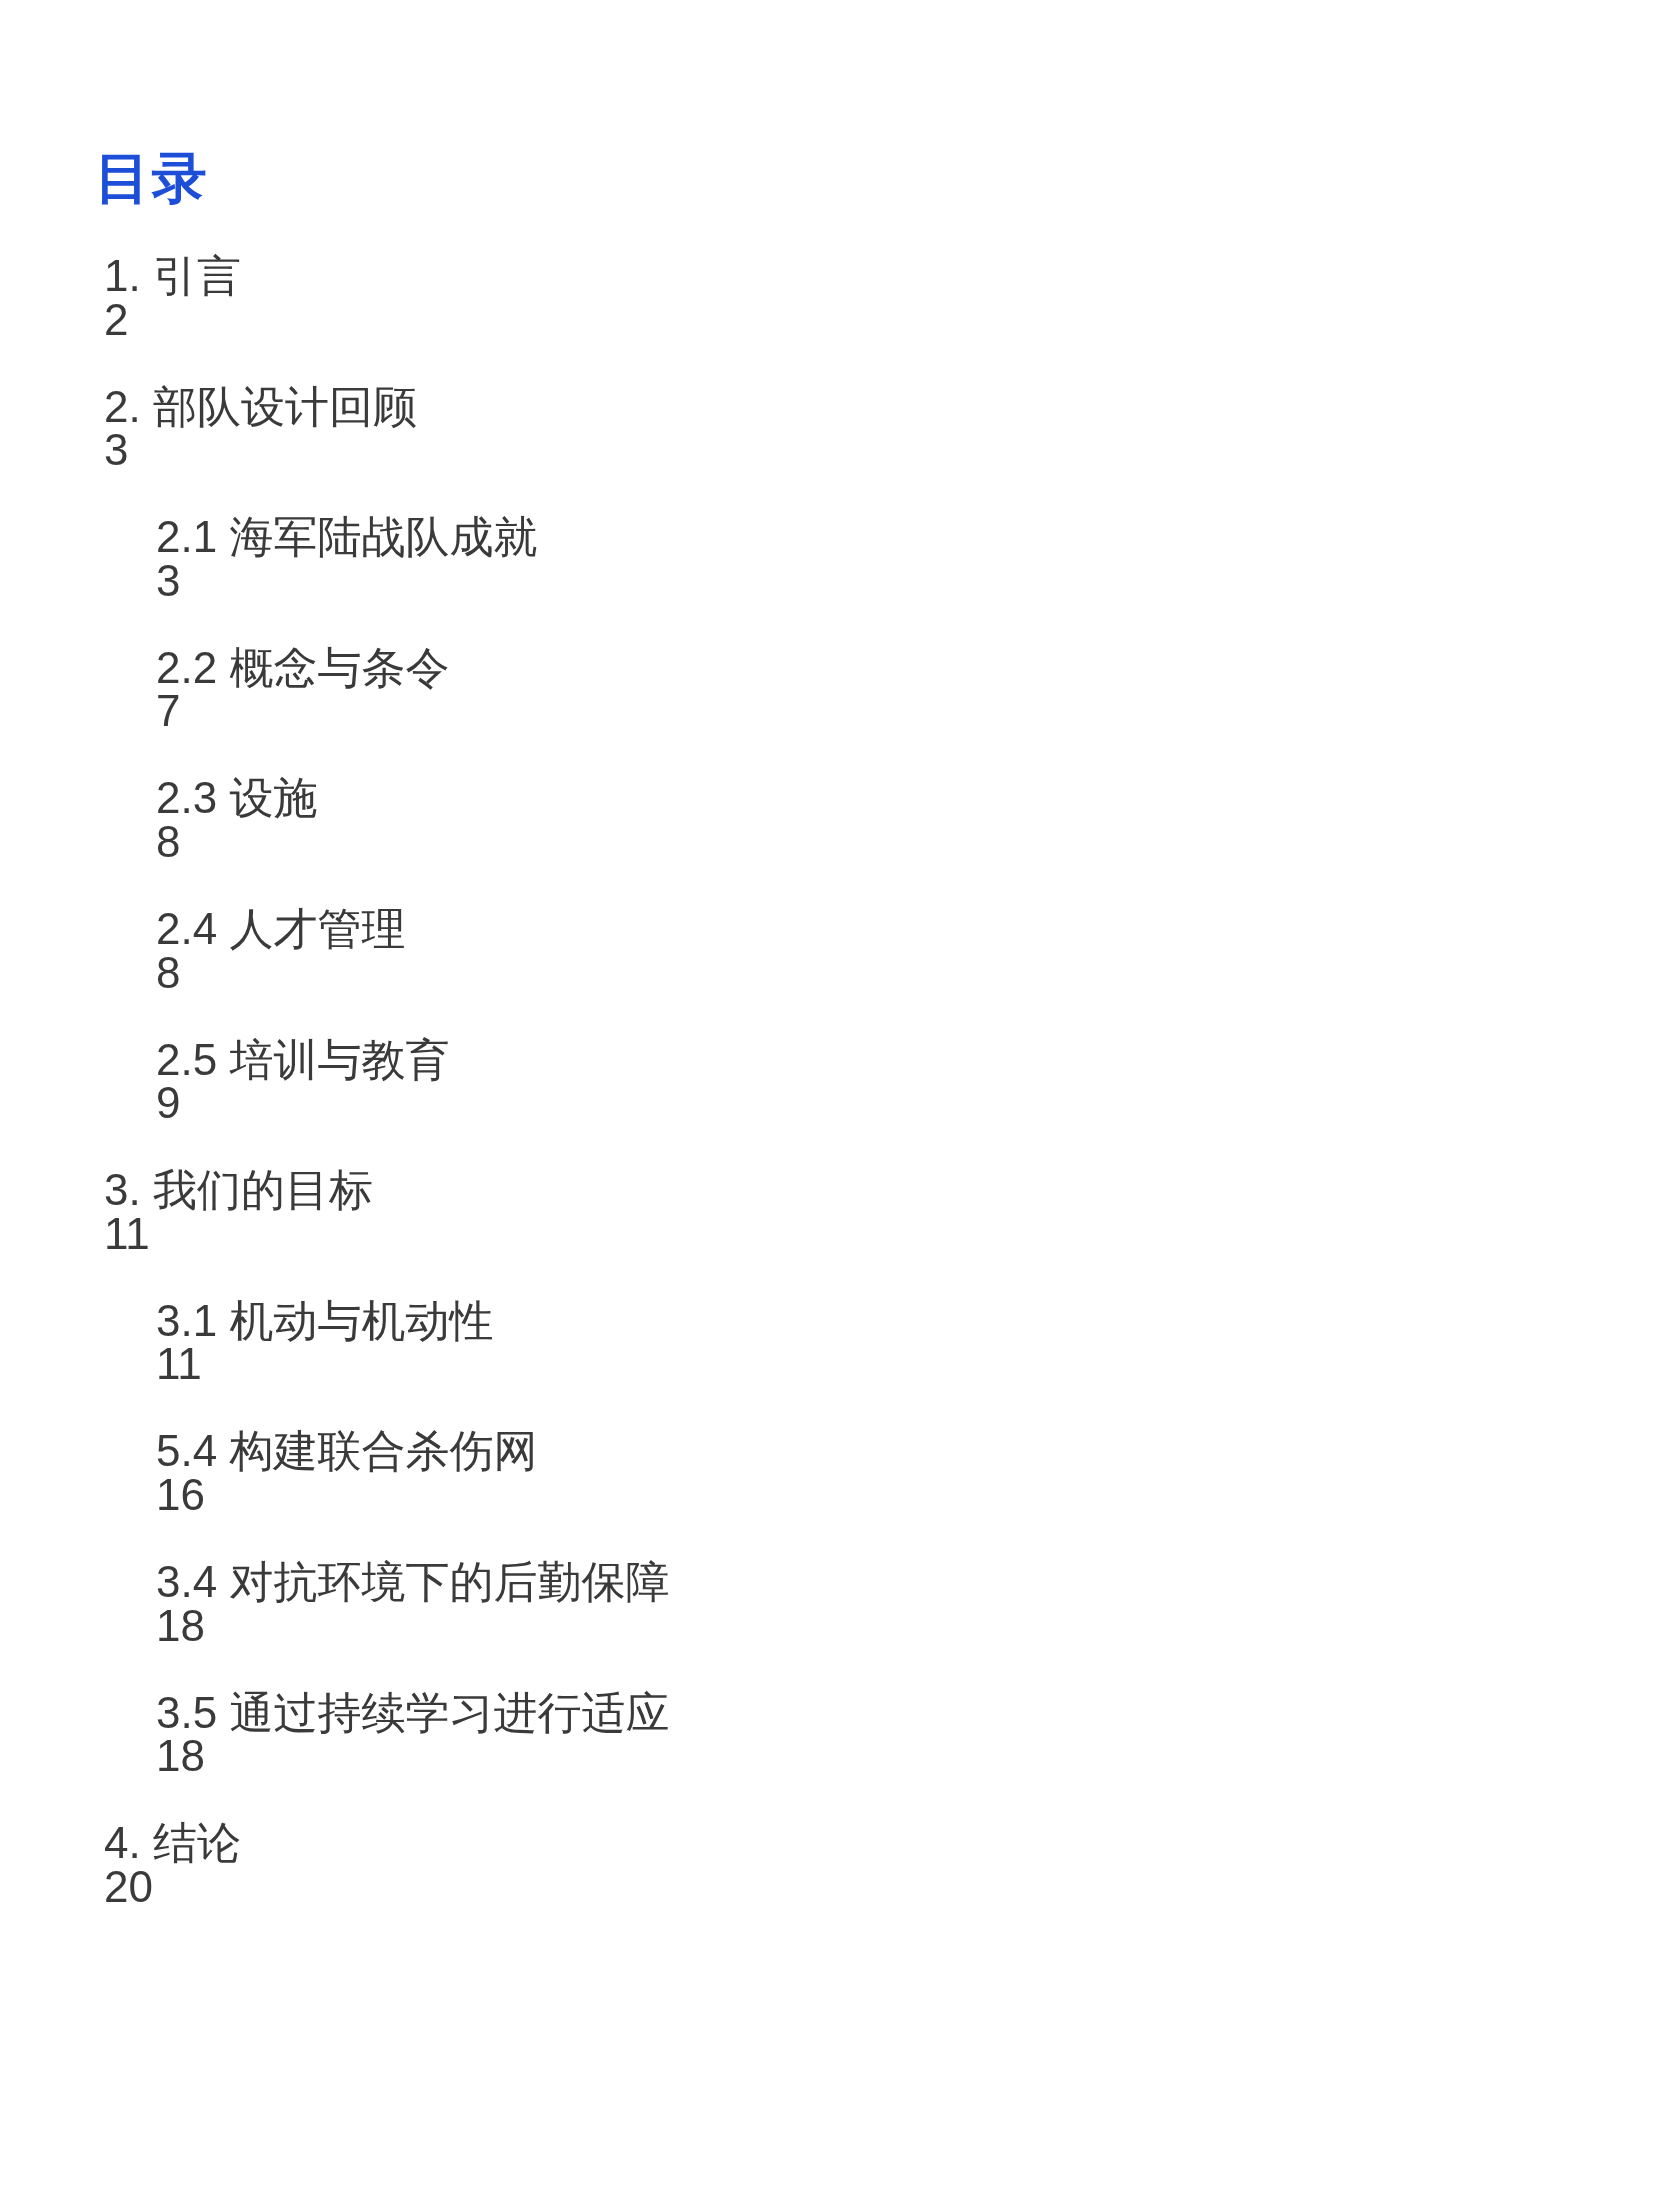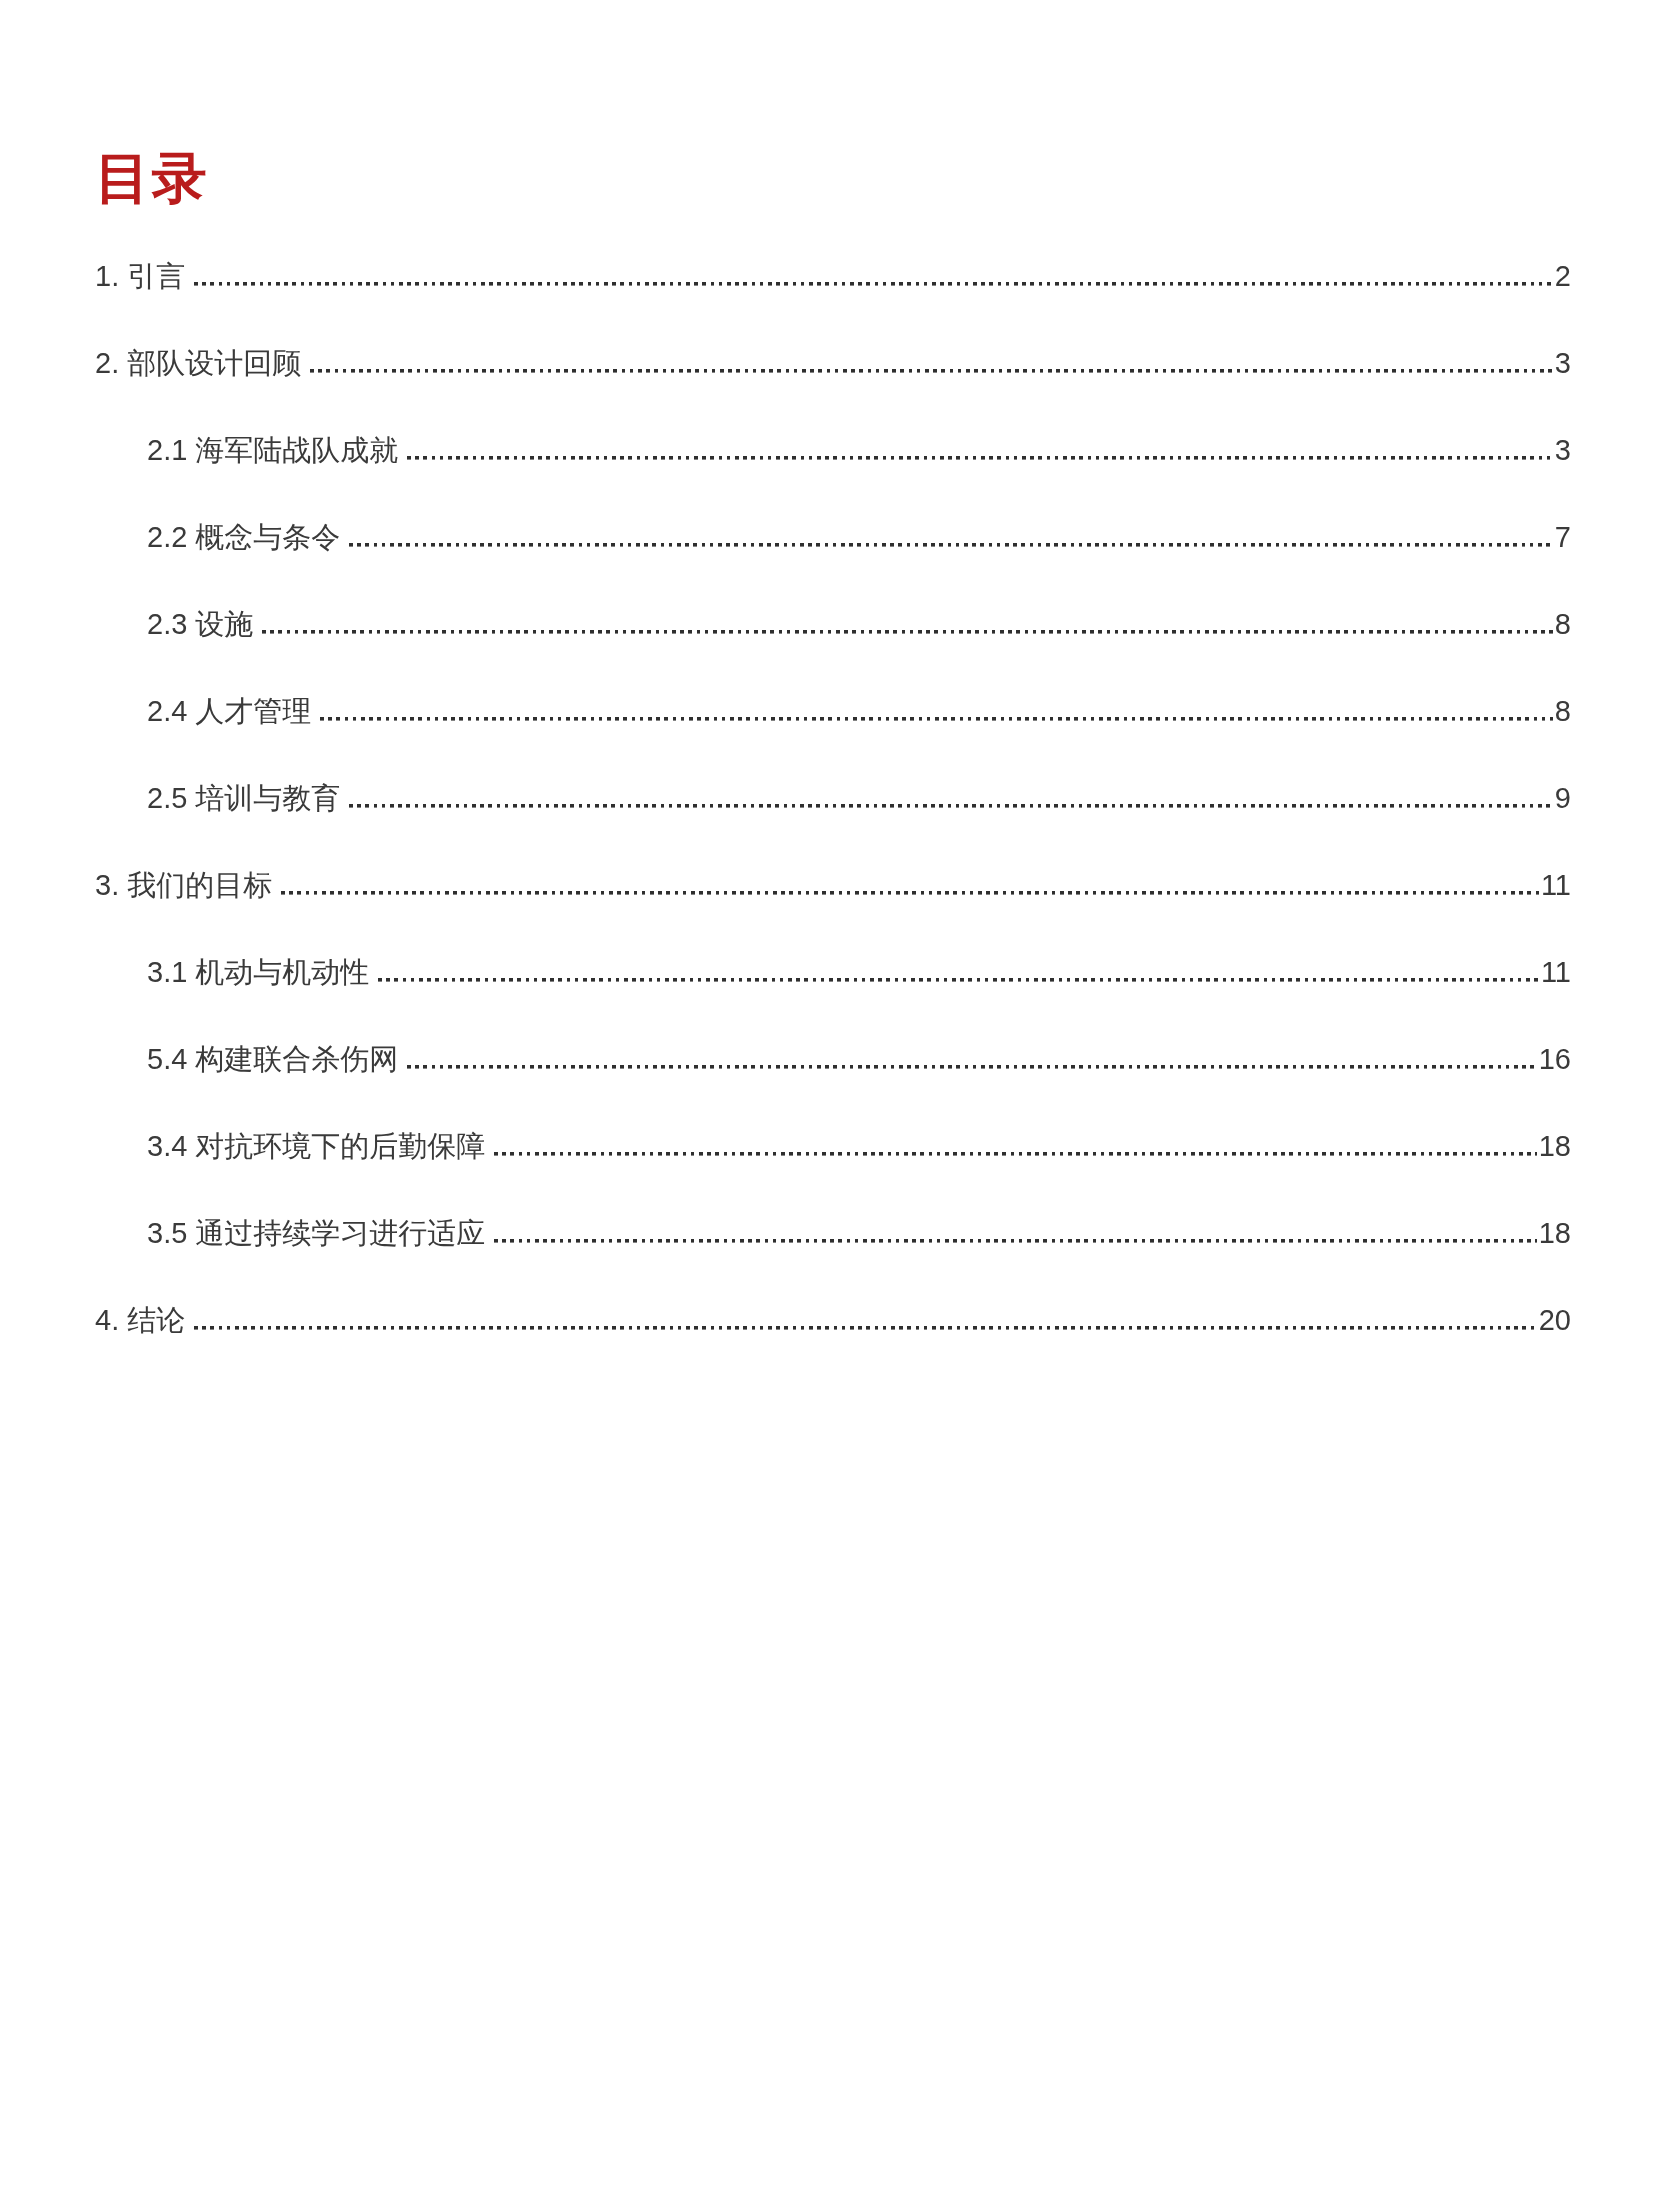--- a/index.html
+++ b/index.html
@@ -18,35 +18,36 @@
   .page {
     position: absolute;
     left: 95px;
     top: 145px;
     width: 1476px;
   }
   .toc-title {
     font-size: 55px;
     line-height: 67px;
     font-weight: bold;
-    color: #b91c1c;
+    color: #1d4ed8;
     margin: 0 0 44px 0;
     letter-spacing: 1.8px;
   }
   .toc-list {
     display: block;
   }
   .toc-row {
     display: flex;
     align-items: baseline;
-    font-size: 29px;
+    font-size: 44px;
     line-height: 40px;
     margin-bottom: 47px;
     color: #3a3a3a;
     cursor: default;
+    flex-direction: column;
   }
   .toc-row:last-child {
     margin-bottom: 4px;
   }
   .toc-row.level-2 {
     padding-left: 52px;
     justify-content: flex-end;
   }
   .toc-label {
     white-space: nowrap;

